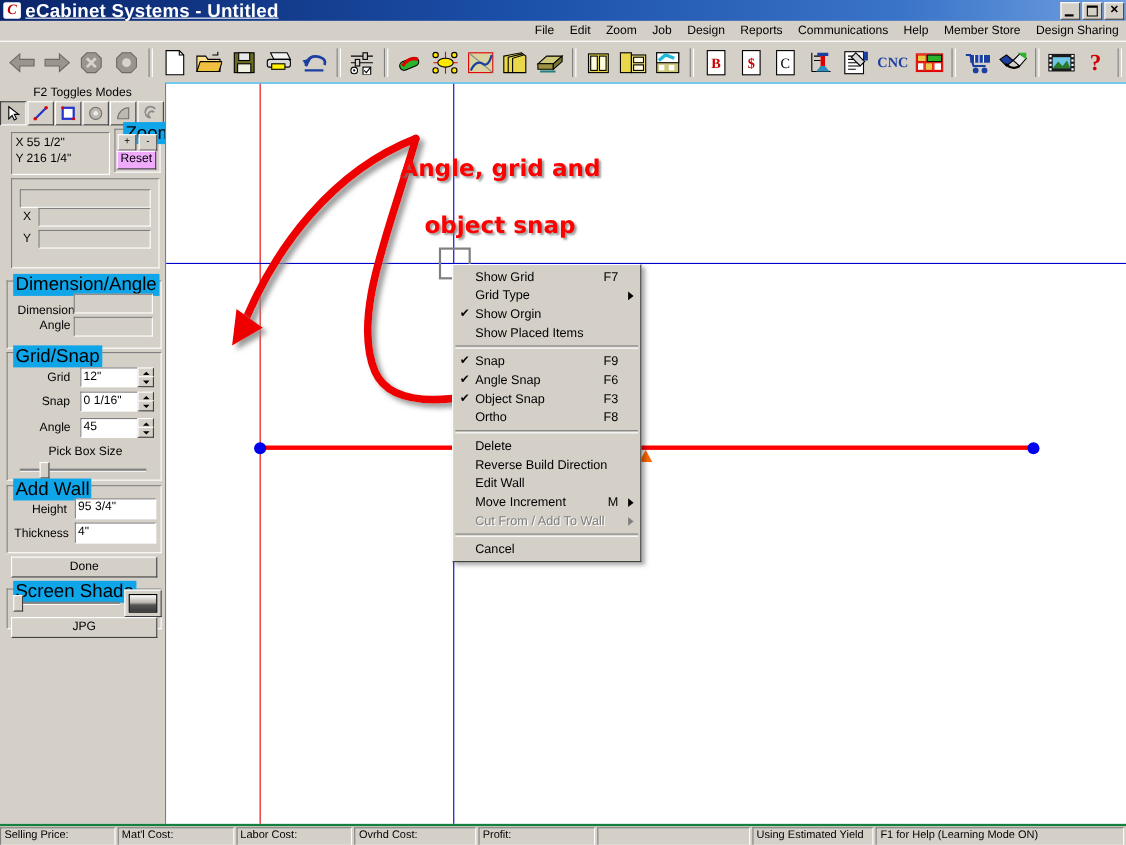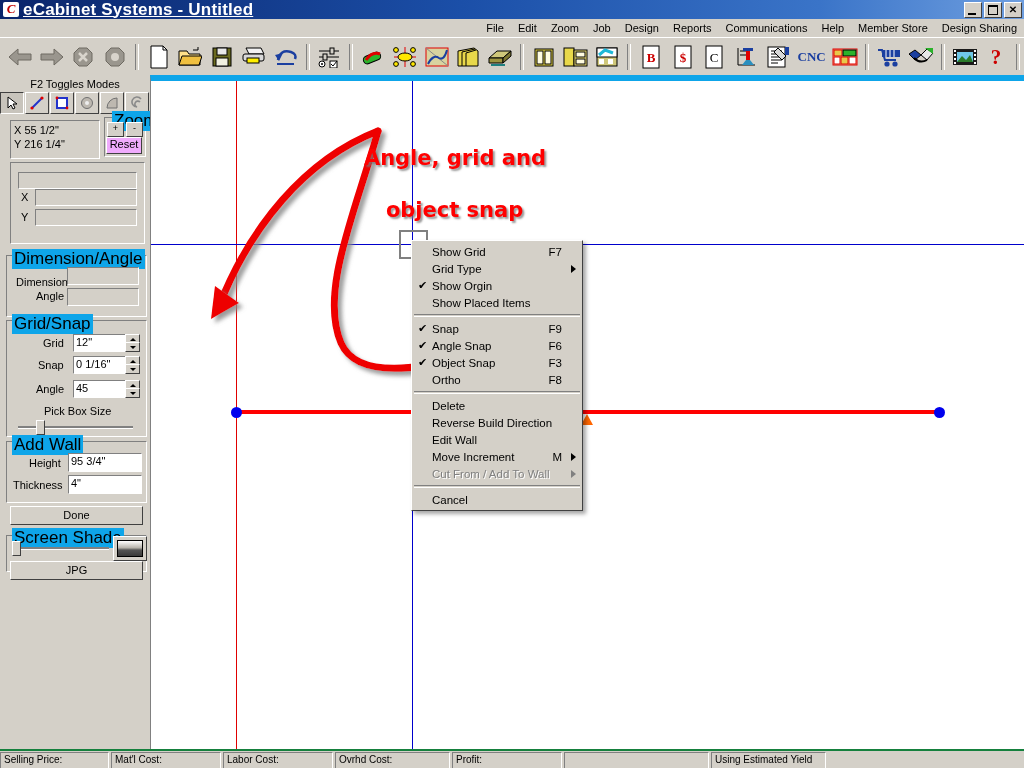--- a/index.html
+++ b/index.html
@@ -120,21 +120,21 @@
     position:absolute;height:2px;background:#808080;border-bottom:1px solid #fff;
   }
   .sliderthumb{
     position:absolute;width:7px;height:13px;background:#d4d0c8;
     border:1px solid;border-color:#fff #404040 #404040 #fff;
   }
 
   
   .canvas{
     position:absolute;left:150px;top:75px;width:874px;height:673px;
-    background:#fff;border-left:1px solid #808080;border-top:6px solid #0ea5e9;
+    background:#fff;border-left:1px solid #808080;border-top:1px solid #0ea5e9;
     overflow:hidden;
   }
   .axis-v-red{position:absolute;top:0;bottom:0;width:1px;background:#e00000;}
   .axis-v-blue{position:absolute;top:0;bottom:0;width:1px;background:#0000cc;}
   .axis-h-blue{position:absolute;left:0;right:0;height:1px;background:#0000cc;}
   .wall{position:absolute;height:4px;background:#ff0000;}
   .node{position:absolute;width:11px;height:11px;border-radius:50%;background:#0000ee;}
   .pickbox{position:absolute;width:25px;height:25px;border:2px solid #808080;background:transparent;}
   .tri{position:absolute;width:0;height:0;border-left:6px solid transparent;border-right:6px solid transparent;border-bottom:11px solid #ff6600;}
 
@@ -699,15 +699,16 @@
   </div>
 
   <div class="statusbar">
     <div class="stcell" style="width:104px">Selling Price:</div>
     <div class="stcell" style="width:105px">Mat'l Cost:</div>
     <div class="stcell" style="width:105px">Labor Cost:</div>
     <div class="stcell" style="width:110px">Ovrhd Cost:</div>
     <div class="stcell" style="width:105px">Profit:</div>
     <div class="stcell" style="width:140px"></div>
     <div class="stcell" style="width:110px">Using Estimated Yield</div>
+    <div class="stcell" style="width:230px">F1 for Help (Learning Mode ON)</div>
   </div>
 
 </div>
 
 </body></html>

